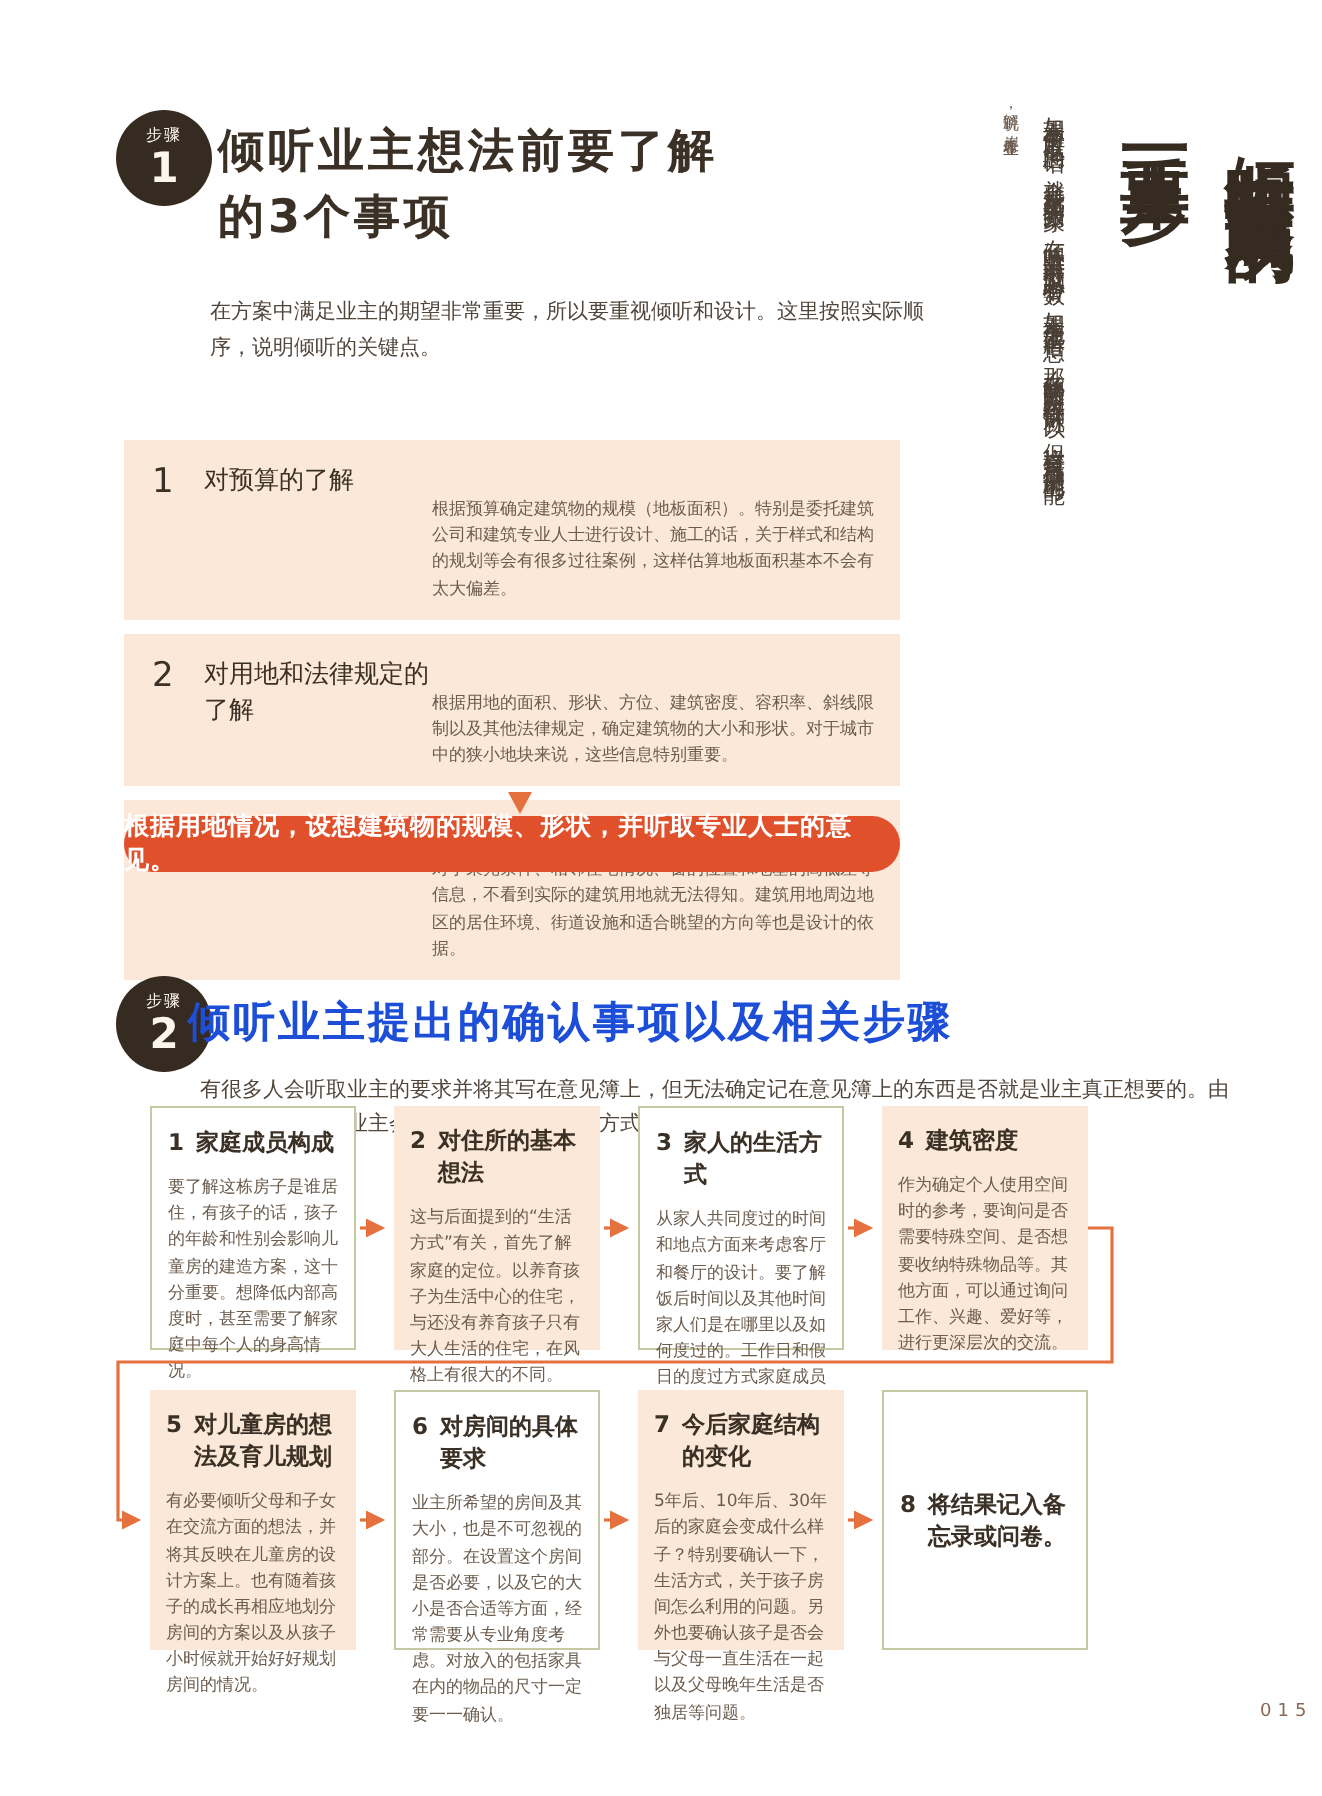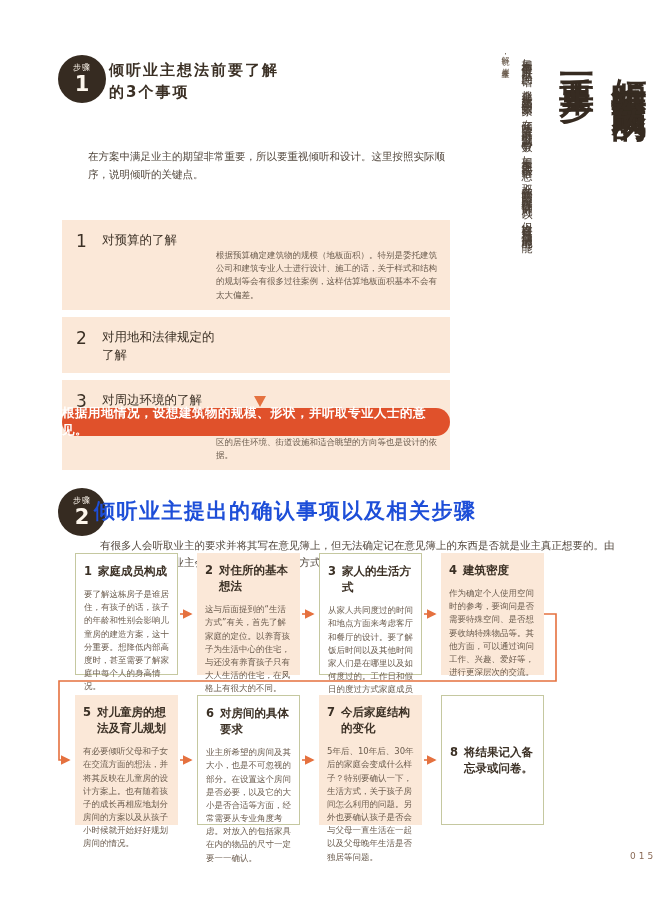--- a/index.html
+++ b/index.html
@@ -11,25 +11,25 @@
   
   .badge{
     position:absolute;width:48px;height:48px;border-radius:50%;
     background:#362b21;color:#fdf6ec;display:flex;flex-direction:column;
     align-items:center;justify-content:center;line-height:1;
   }
   .badge .b-label{font-size:8px;letter-spacing:1px;margin-bottom:2px;}
   .badge .b-num{font-size:21px;font-weight:bold;}
   
   .s1-title{
-    position:absolute;left:109px;top:60px;font-size:15px;font-weight:bold;
+    position:absolute;left:109px;top:60px;font-size:23px;font-weight:bold;
     letter-spacing:2px;line-height:1.45;color:#3b3025;white-space:pre-line;
   }
   .s1-sub{
-    position:absolute;left:88px;top:147px;width:365px;font-size:10.5px;
+    position:absolute;left:105px;top:147px;width:365px;font-size:10.5px;
     line-height:1.75;color:#51463c;
   }
   
   .items{position:absolute;left:62px;top:220px;width:388px;}
   .item-row{
     background:#fbe8d8;display:flex;align-items:flex-start;
     padding:8px 12px 8px 14px;margin-bottom:7px;min-height:40px;
   }
   .item-num{width:26px;font-size:17px;color:#3b3025;padding-top:3px;flex:none;}
   .item-title{width:114px;font-size:12.5px;font-weight:normal;line-height:1.5;
@@ -104,20 +104,21 @@
 
   <div class="items">
     <div class="item-row">
       <span class="item-num">1</span>
       <span class="item-title">对预算的了解</span>
       <span class="item-desc">根据预算确定建筑物的规模（地板面积）。特别是委托建筑公司和建筑专业人士进行设计、施工的话，关于样式和结构的规划等会有很多过往案例，这样估算地板面积基本不会有太大偏差。</span>
     </div>
     <div class="item-row">
       <span class="item-num">2</span>
       <span class="item-title">对用地和法律规定的了解</span>
+      <span class="item-desc">根据用地的面积、形状、方位、建筑密度、容积率、斜线限制以及其他法律规定，确定建筑物的大小和形状。对于城市中的狭小地块来说，这些信息特别重要。</span>
     </div>
     <div class="item-row">
       <span class="item-num">3</span>
       <span class="item-title">对周边环境的了解</span>
       <span class="item-desc">对于采光条件、相邻住宅情况、窗的位置和地基的高低差等信息，不看到实际的建筑用地就无法得知。建筑用地周边地区的居住环境、街道设施和适合眺望的方向等也是设计的依据。</span>
     </div>
   </div>
 
   <div class="mini-arrow">
     <svg width="14" height="13">

